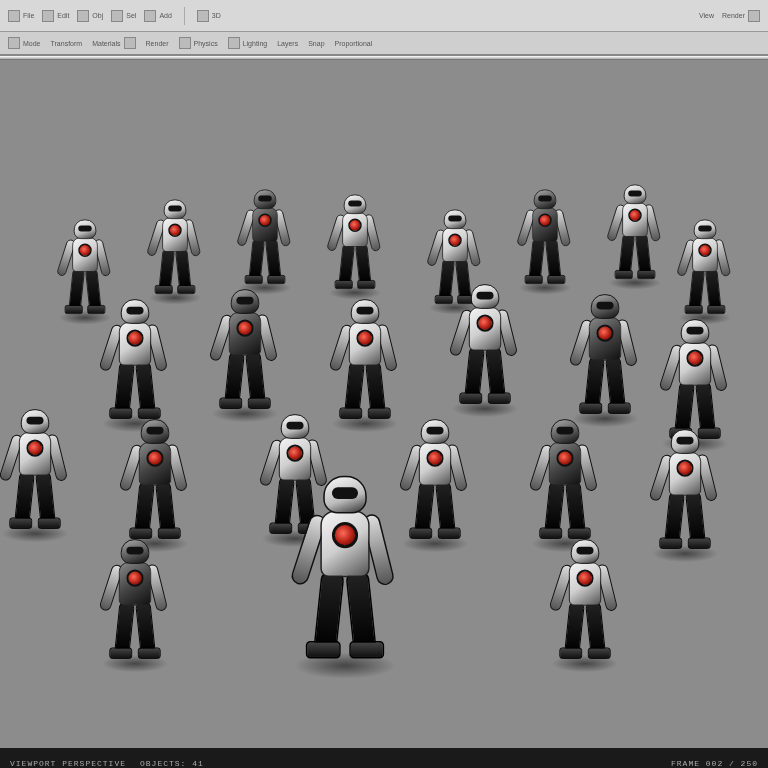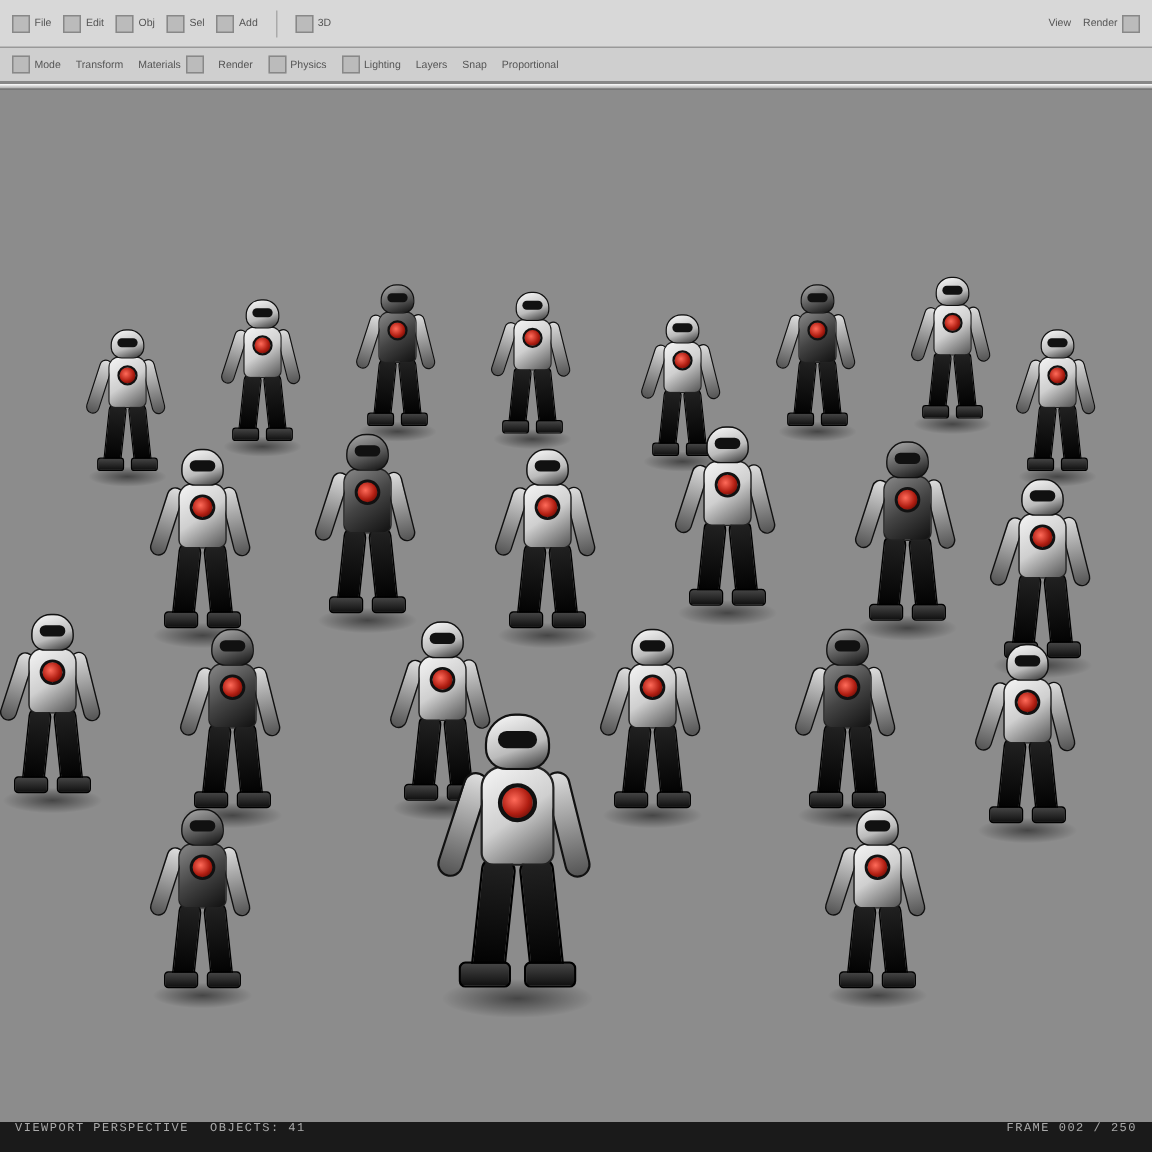--- a/index.html
+++ b/index.html
@@ -113,21 +113,21 @@
   .robot.med   { transform: scale(0.95);}
   .robot.dark .torso { background: linear-gradient(145deg,#888,#444 50%,#111);}
   .robot.dark .head  { background: linear-gradient(160deg,#aaa,#555 60%,#111);}
 
   .status-bar {
     position:absolute; left:0; right:0; bottom:0; height:20px;
     background:#1a1a1a;
     color:#aaa;
     font-size:8px;
     letter-spacing:1px;
-    display:flex; align-items:flex-start;
+    display:flex; align-items:flex-end;
     padding:0 10px;
     gap:14px;
     font-family: "Courier New", monospace;
   }
 </style>
 </head>
 <body>
 
 <div class="top-toolbar">
   <span class="tb-item">

